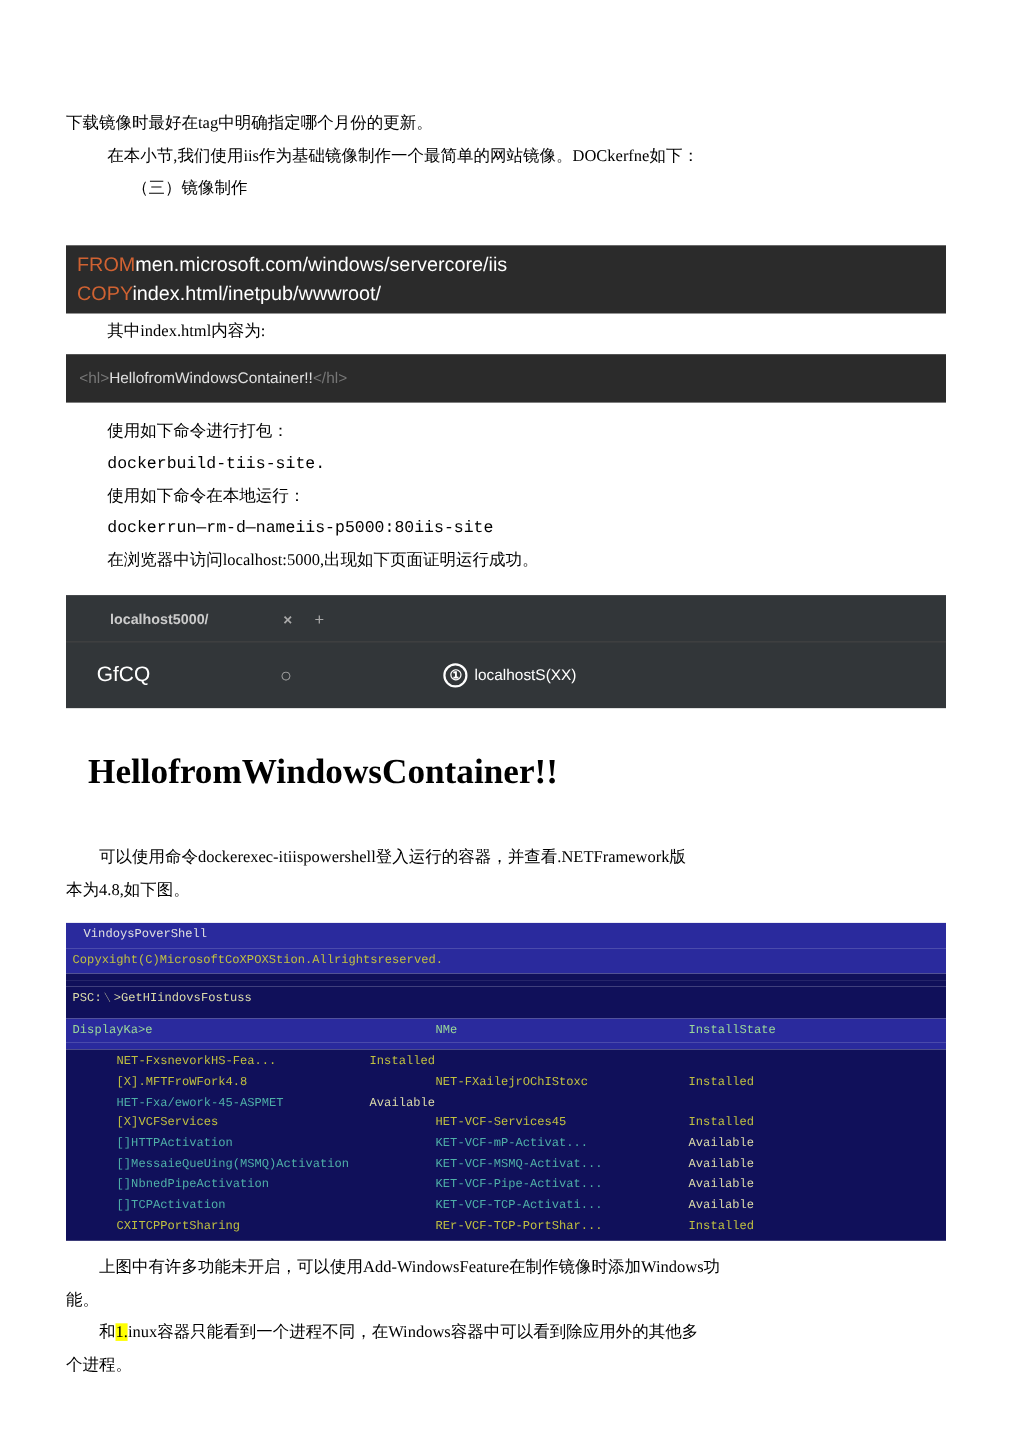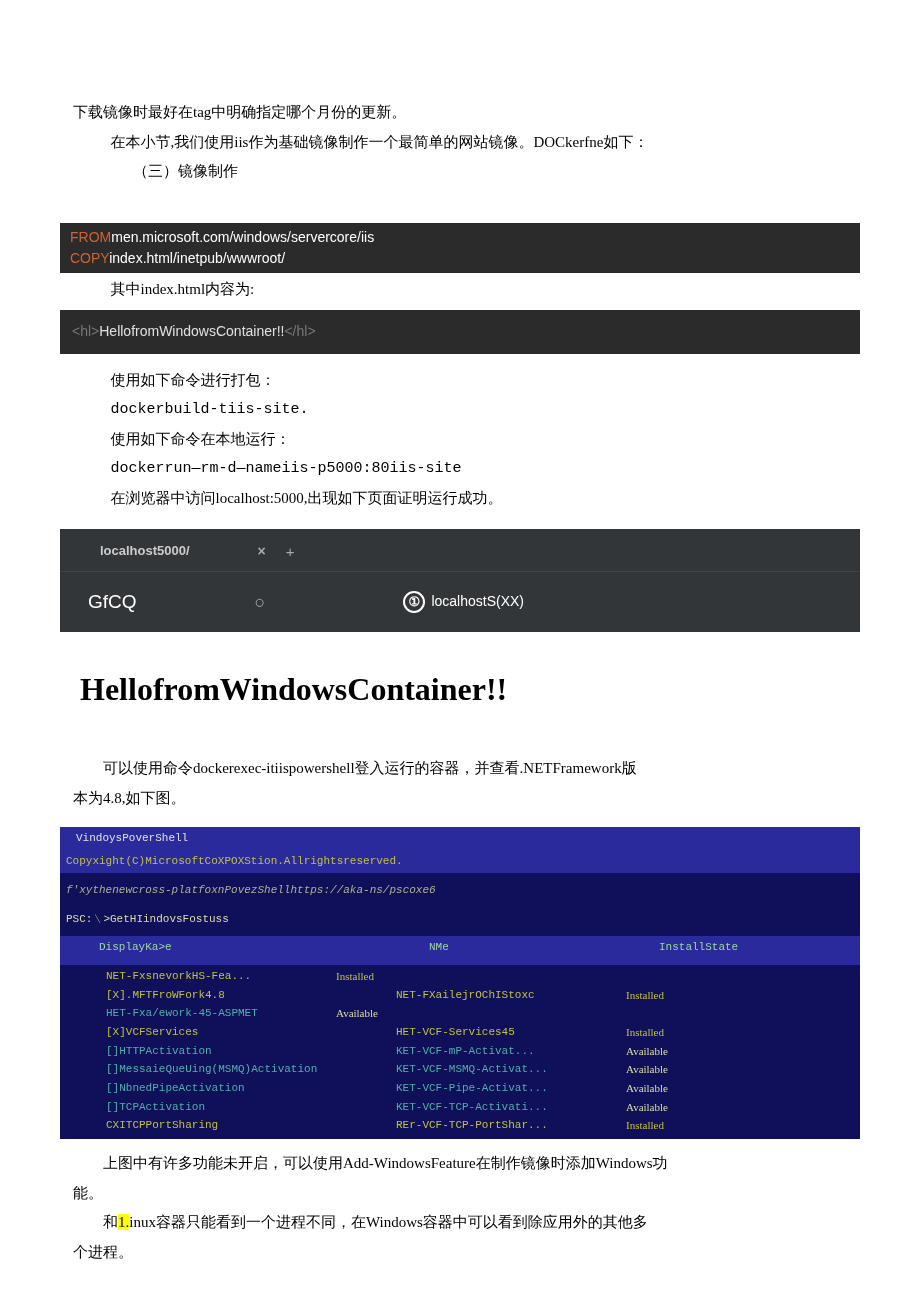--- a/index.html
+++ b/index.html
@@ -6,30 +6,30 @@
     body {
       width: 920px;
       background: #fff;
       font-family: "SimSun", serif;
       font-size: 15px;
       line-height: 1.7;
       color: #000;
       padding: 0;
     }
     .content { padding: 100px 60px 30px 60px; }
-    .para { margin-bottom: 4px; margin-left: 13px; }
+    .para { margin-bottom: 4px; }
     .indent1 { text-indent: 2em; }
     .indent2 { padding-left: 4em; }
     .indent3 { padding-left: 2.5em; }
     .mono { font-family: "Courier New", monospace; }
     .code-block-dark {
       background: #2b2b2b;
       color: #fff;
       font-family: Arial, sans-serif;
-      font-size: 14px;
+      font-size: 18px;
       padding: 4px 10px;
       margin: 4px 60px 4px 60px;
       line-height: 1.5;
     }
     .code-block-dark .kw { color: #d06232; }
     .code-block-dark2 {
       background: #2b2b2b;
       color: #e0e0e0;
       font-family: Arial, sans-serif;
       font-size: 14px;
@@ -103,31 +103,31 @@
     .ps-line2 { background: #2a2a9d; color: #c0c040; padding: 2px 6px; }
     .ps-line-gap { background: #10105a; height: 6px; }
     .ps-line3 { background: #10105a; color: #b0b090; padding: 2px 6px; font-style: italic; }
     .ps-line4 { background: #10105a; color: #dcdcaa; padding: 2px 6px; }
     .ps-header {
       background: #2a2a9d;
       color: #9ad89a;
       padding: 2px 6px;
       display: flex;
     }
-    .ps-header .c1 { flex: 0 0 330px; margin-left: 33px; }
+    .ps-header .c1 { flex: 0 0 330px; }
     .ps-header .c2 { flex: 0 0 230px; }
     .ps-header .c3 { flex: 0 0 140px; }
     .ps-table {
       background: #10105a;
       padding: 2px 0 4px 40px;
     }
     .ps-row { display: flex; padding: 0 6px; }
     .ps-row .c1 { flex: 0 0 290px; color: #c0c040; }
     .ps-row .c2 { flex: 0 0 230px; color: #c0c040; }
-    .ps-row .c3 { flex: 0 0 140px; font-family: Liberation Serif, serif; }
+    .ps-row .c3 { flex: 0 0 140px; }
     .ps-row.teal .c1, .ps-row.teal .c2 { color: #4fb0a8; }
     .ps-row .installed { color: #c0c040; }
     .ps-row .available { color: #dcdcaa; }
     .highlight { background: #ffff00; }
     .dot-mid { color: #aaa; font-size: 18px; margin-left: 100px; }
   </style>
 </head>
 <body>
 
 <div class="content">
@@ -180,21 +180,20 @@
 
 <div class="content" style="padding-top:10px;padding-bottom:6px;">
   <div class="para indent1">可以使用命令dockerexec-itiispowershell登入运行的容器，并查看.NETFramework版</div>
   <div class="para">本为4.8,如下图。</div>
 </div>
 
 <div class="ps-block">
   <div class="ps-line1">VindoysPoverShell</div>
   <div class="ps-line2">Copyxight(C)MicrosoftCoXPOXStion.Allrightsreserved.</div>
   <div class="ps-line-gap"></div>
-  <div class="ps-line3">f'xythenewcross-platfoxnPovezShellhttps://aka-ns/pscoxe6</div>
   <div class="ps-line-gap"></div>
   <div class="ps-line4">PSC:﹨&gt;GetHIindovsFostuss</div>
   <div class="ps-line-gap"></div>
   <div class="ps-header">
     <span class="c1">DisplayKa&gt;e</span>
     <span class="c2">NMe</span>
     <span class="c3">InstallState</span>
   </div>
   <div class="ps-line-gap" style="background:#2a2a9d;"></div>
   <div class="ps-table" id="ps-rows">

